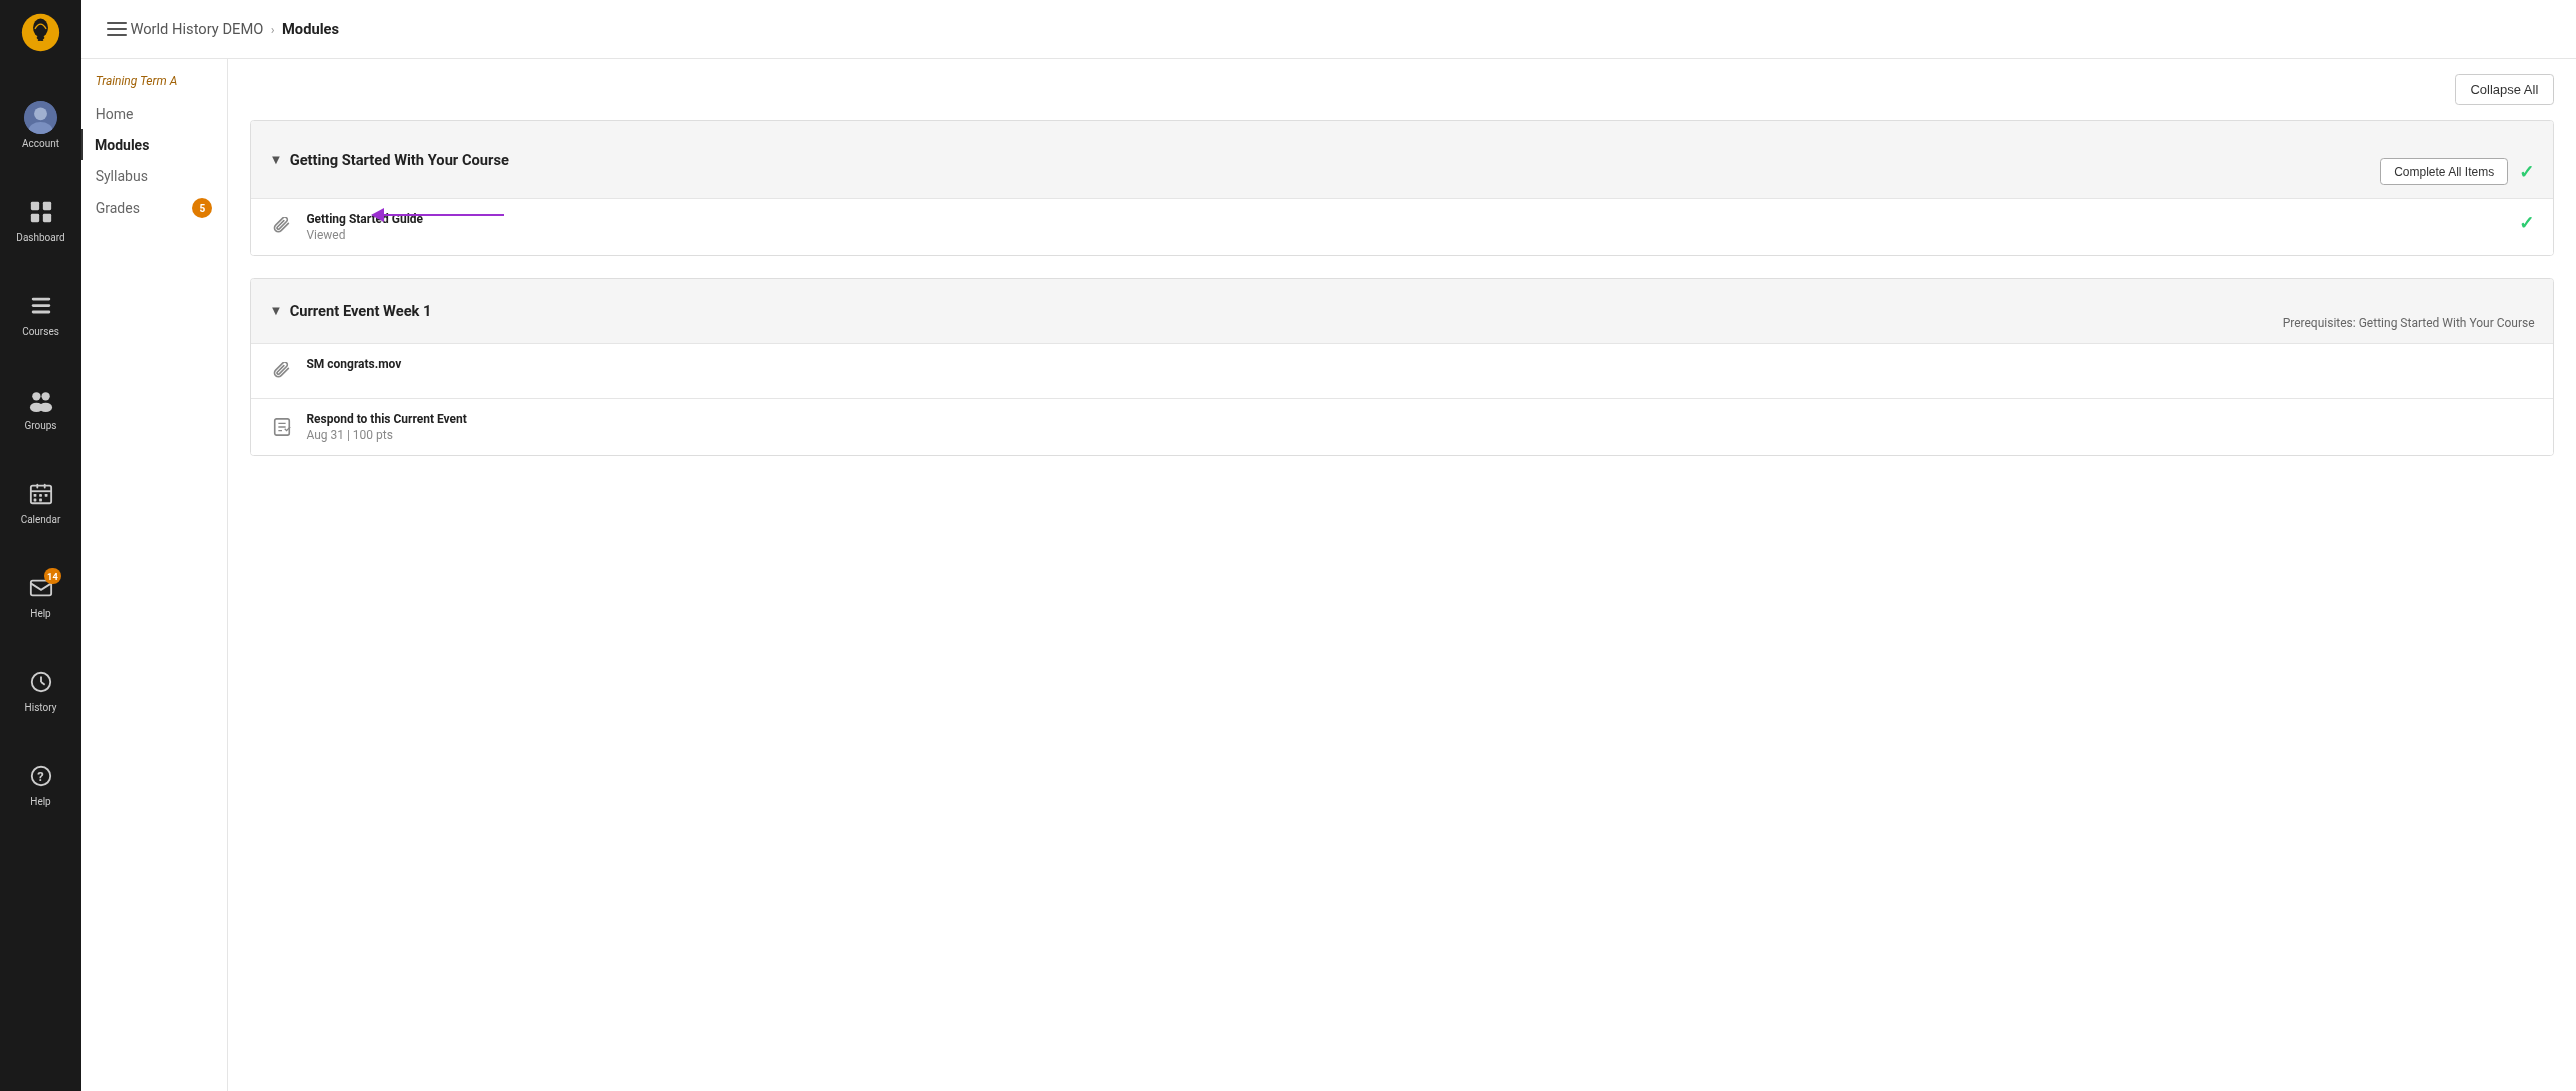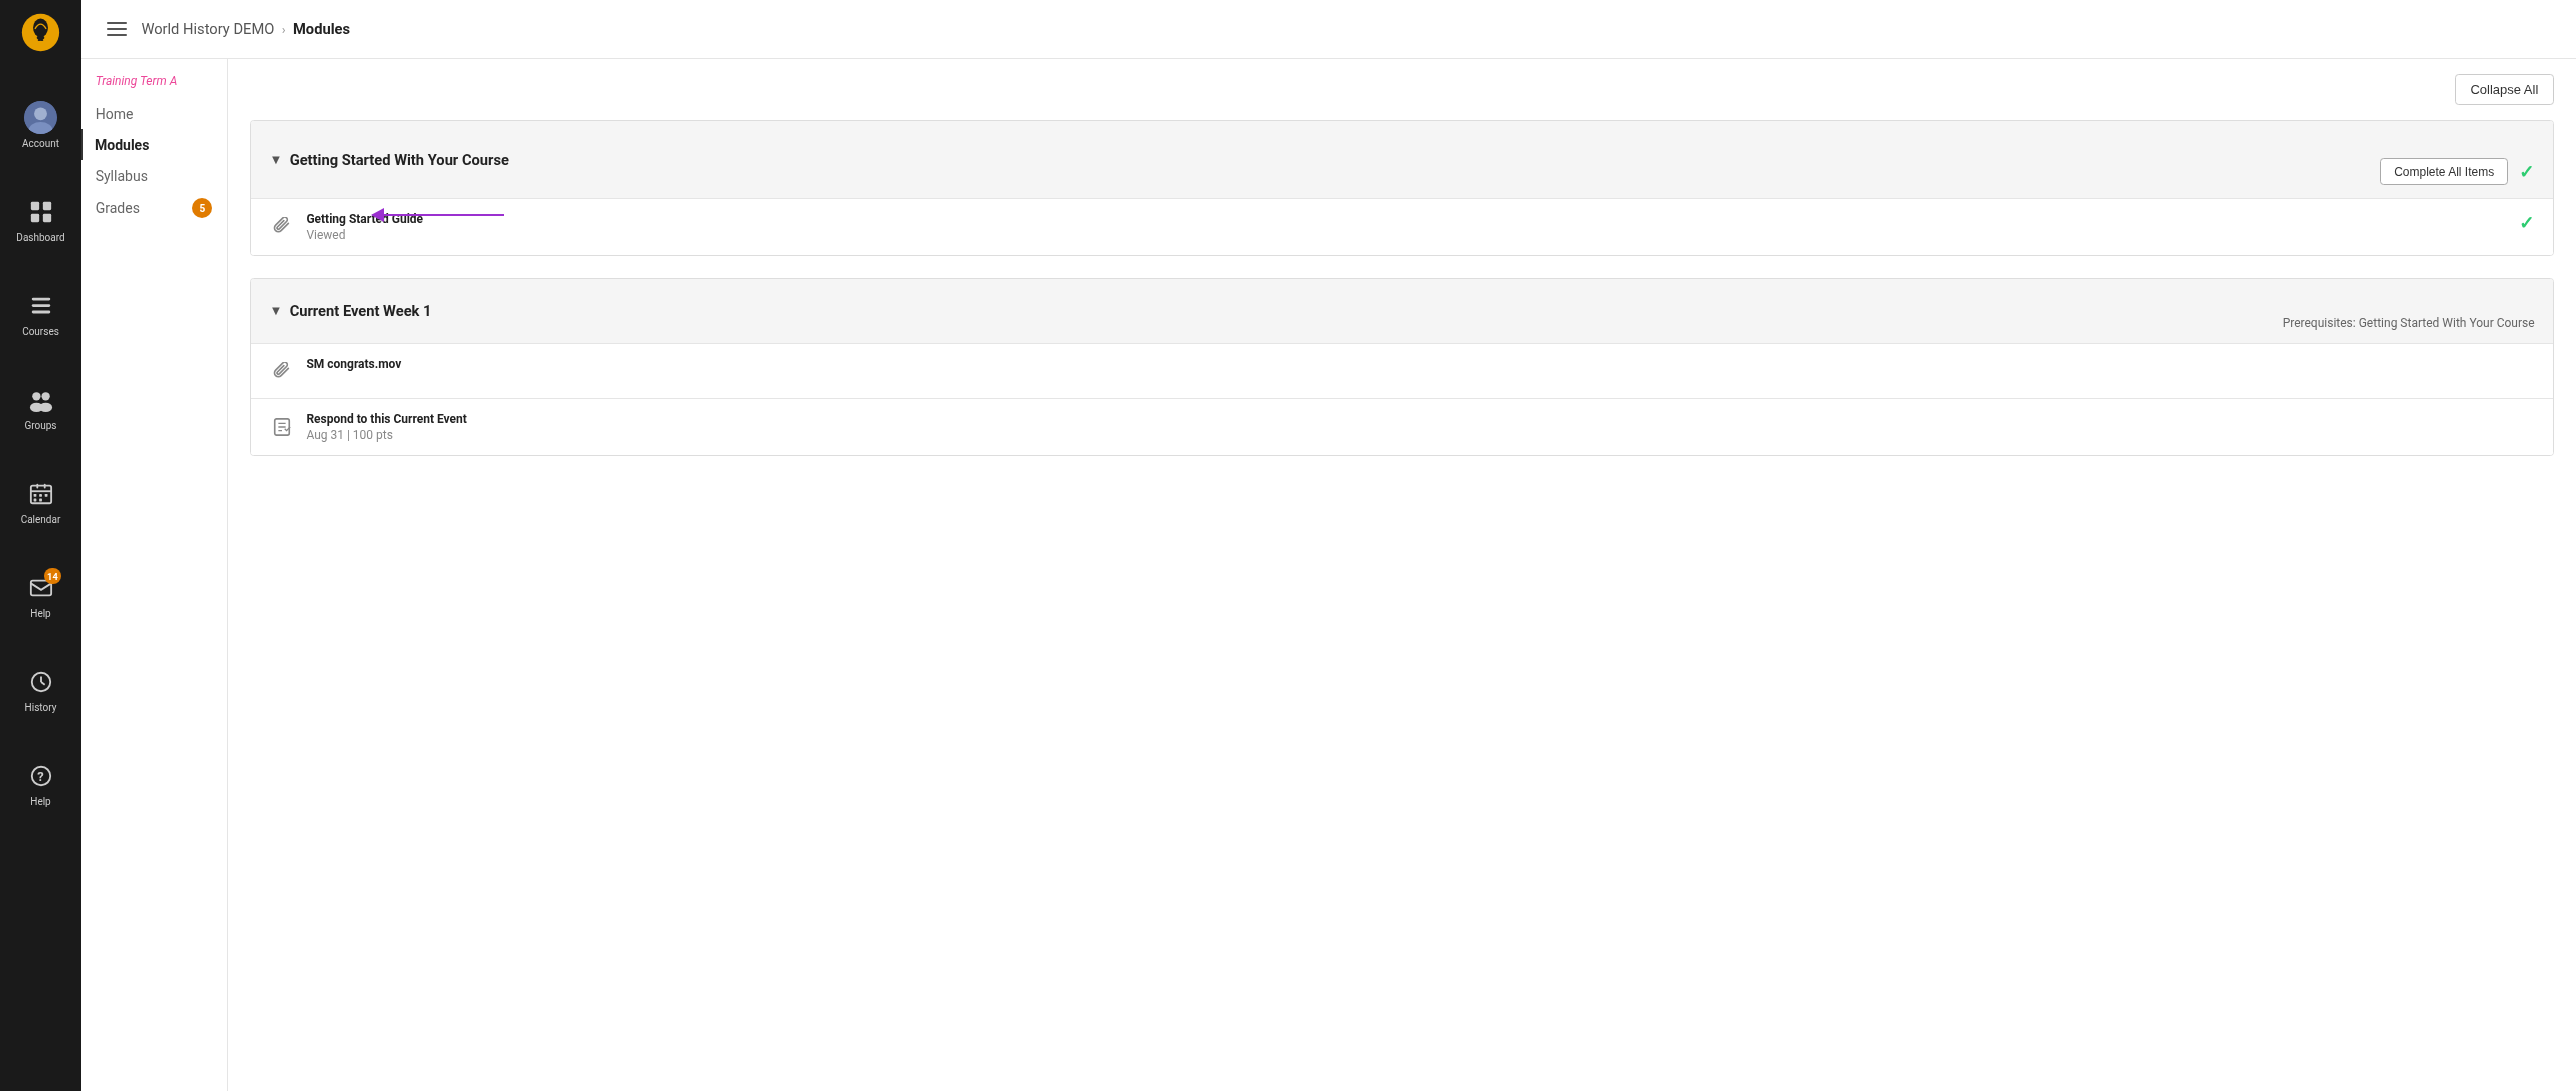--- a/index.html
+++ b/index.html
@@ -88,21 +88,20 @@
       overflow: hidden;
     }
 
     
     .top-header {
       display: flex;
       align-items: center;
       padding: 0 22px;
       height: 59px;
       border-bottom: 0.9px solid #e5e5e5;
-      gap: 11px;
     }
     .hamburger {
       cursor: pointer;
       display: flex;
       flex-direction: column;
       gap: 4.6px;
       padding: 3.7px;
     }
     .hamburger span {
       display: block;
@@ -132,21 +131,21 @@
     
     .course-nav {
       width: 147px;
       padding: 14.7px 0;
       border-right: 0.9px solid #e5e5e5;
       flex-shrink: 0;
     }
     .course-nav-term {
       font-style: italic;
       font-size: 12px;
-      color: #ec4899;
+      color: #a16207;
       padding: 0 14.7px 11px;
     }
     .course-nav-item {
       display: block;
       padding: 7.4px 14.7px;
       font-size: 14px;
       color: #666;
       cursor: pointer;
       text-decoration: none;
     }

